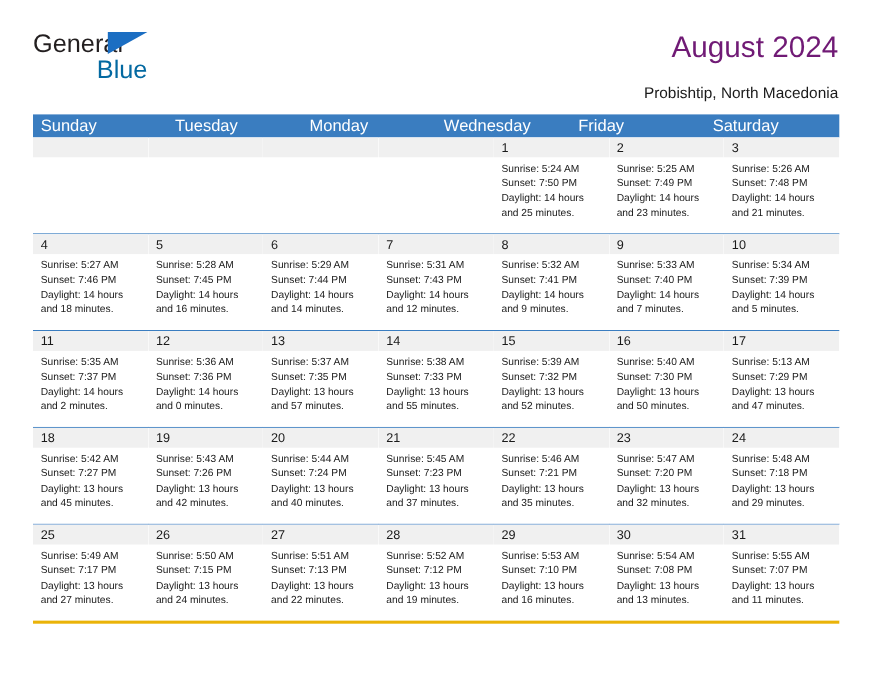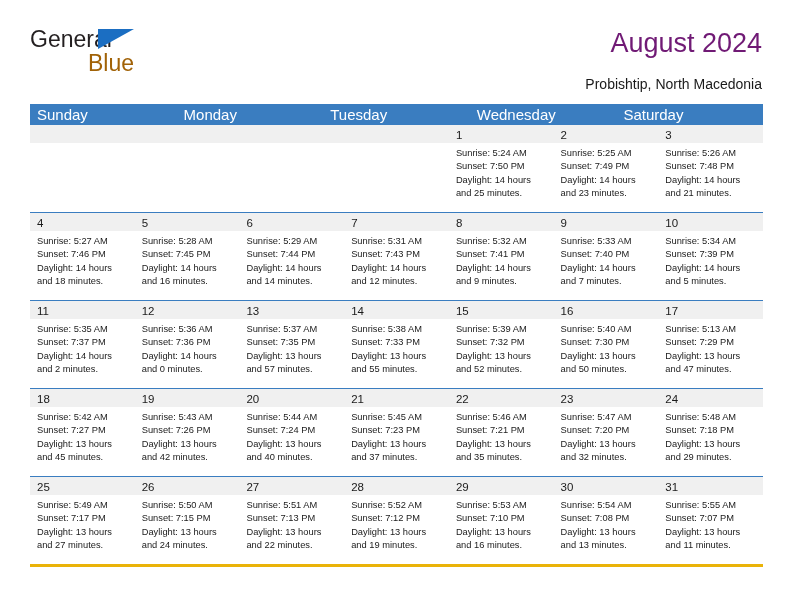--- a/index.html
+++ b/index.html
@@ -57,21 +57,21 @@
     border-bottom: 20px solid transparent;
   }
   .brand-row2 {
     margin-top: -2px;
     padding-left: 58px;
     height: 26px;
     line-height: 26px;
   }
   .brand-blue {
     font-size: 23px;
-    color: #a16207;
+    color: #0369a1;
     font-weight: 400;
   }
 
   .title-block {
     position: absolute;
     right: 0;
     top: 0;
     text-align: right;
   }
   .cal-title {
@@ -173,23 +173,24 @@
       <div class="cal-title">August 2024</div>
       <div class="cal-subtitle">Probishtip, North Macedonia</div>
     </div>
 
   </div>
 
   <div class="calendar">
 
     <div class="weekdays">
       <div class="weekday">Sunday</div>
+      <div class="weekday">Tuesday</div>
       <div class="weekday">Monday</div>
-      <div class="weekday">Tuesday</div>
       <div class="weekday">Wednesday</div>
+      <div class="weekday">Friday</div>
       <div class="weekday">Saturday</div>
     </div>
 
     <div class="week">
       <div class="daycell empty">
         <div class="numbar"><span class="daynum"></span></div>
         <div class="details">
           <div></div>
           <div></div>
           <div></div>

